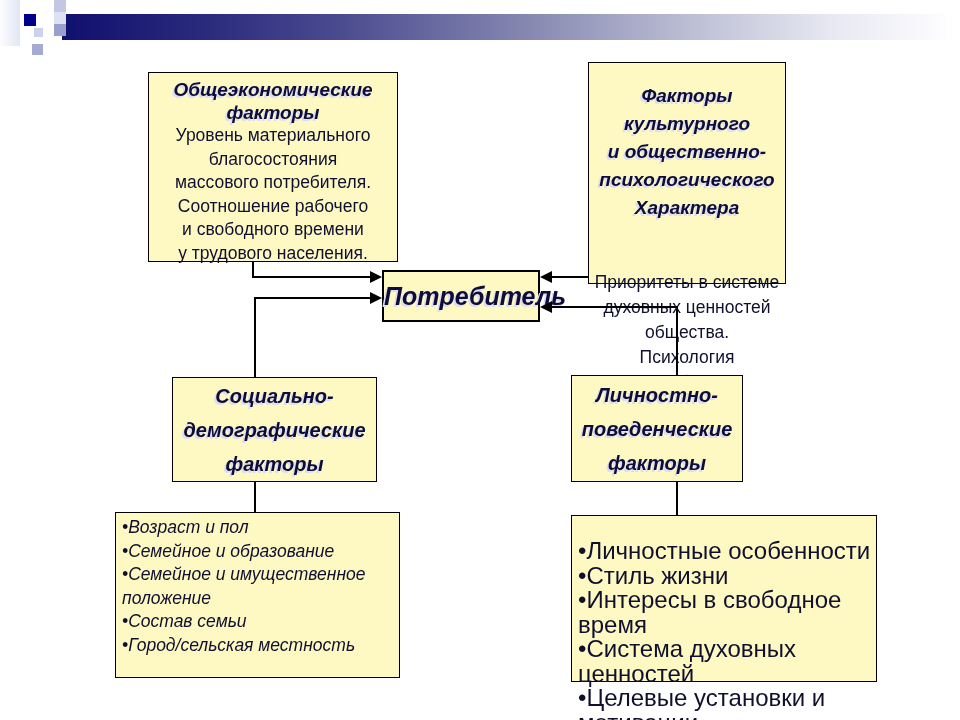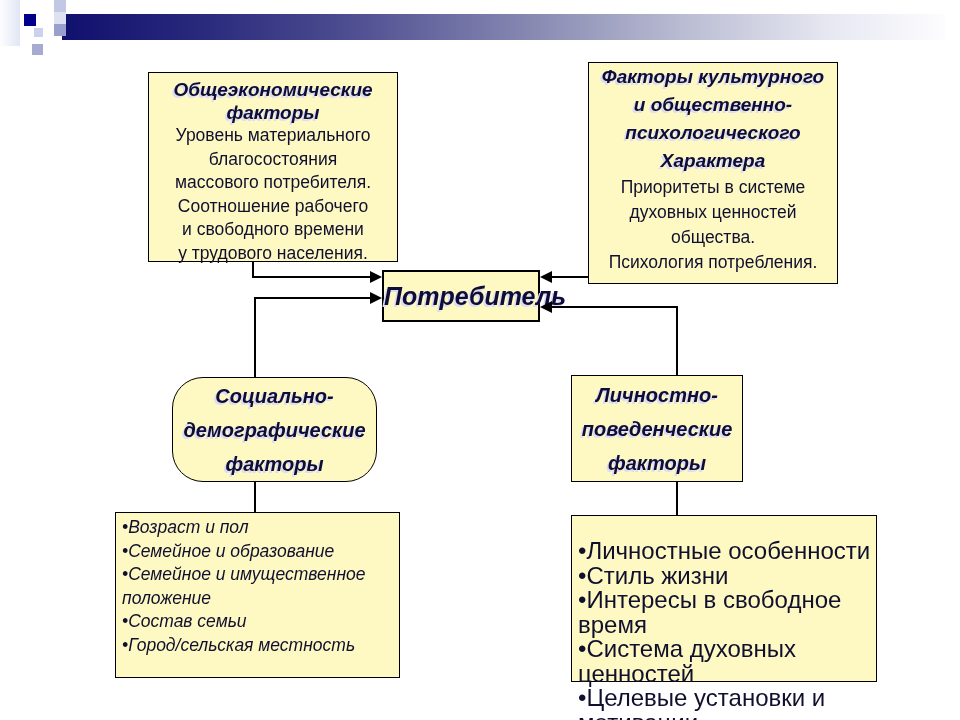--- a/index.html
+++ b/index.html
@@ -21,28 +21,28 @@
   .sq-f { left:32px; top:44px; width:11px; height:11px; background:#a5aad1; }
   
   .panel { position:absolute; box-sizing:border-box; background:#fef9c3;
     border:1px solid #000; color:#10102e; }
   .title { font-weight:bold; font-style:italic; text-align:center;
     color:#0d0d38; text-shadow:-2px 2px 0 #dcdcf5; }
   .body  { text-align:center; }
   .box-general  { left:148px; top:72px;  width:250px; height:190px; padding-top:5px; }
   .box-general .title { font-size:19px;   line-height:23px; }
   .box-general .body  { font-size:17.5px; line-height:23.5px; }
-  .box-cultural { left:588px; top:62px;  width:250px; height:222px; padding-top:0; }
+  .box-cultural { left:588px; top:62px;  width:198px; height:222px; padding-top:19px; }
   .box-cultural .title { font-size:19px;   line-height:28px; }
-  .box-cultural .body  { font-size:17.5px; line-height:25px; }
+  .box-cultural .body  { font-size:17.5px; line-height:25px;margin-top:48px; }
   .box-consumer { left:382px; top:270px; width:158px; height:52px; border-width:2px;
     display:flex; align-items:center; justify-content:flex-start; }
   .box-consumer .title { font-size:25px; }
   .box-socio    { left:172px; top:377px; width:205px; height:105px;
-    display:flex; align-items:center; justify-content:center;border-radius:31px; }
+    display:flex; align-items:center; justify-content:center; }
   .box-personal { left:571px; top:375px; width:172px; height:107px;
     display:flex; align-items:center; justify-content:center; }
   .box-socio .title, .box-personal .title { font-size:20px; line-height:34px; }
   .box-socio-list    { left:115px; top:512px; width:285px; height:166px;
     padding:3px 0 0 6px; font-size:17.5px; line-height:23.5px;font-style:italic; }
   .box-personal-list { left:571px; top:515px; width:306px; height:167px;
     padding:23px 2px 0 6px; font-size:24px; line-height:24.5px; }
   
   .cline { position:absolute; background:#000000; }
   .c-v1 { left:252px; top:261px; width:2px; height:16px; }

